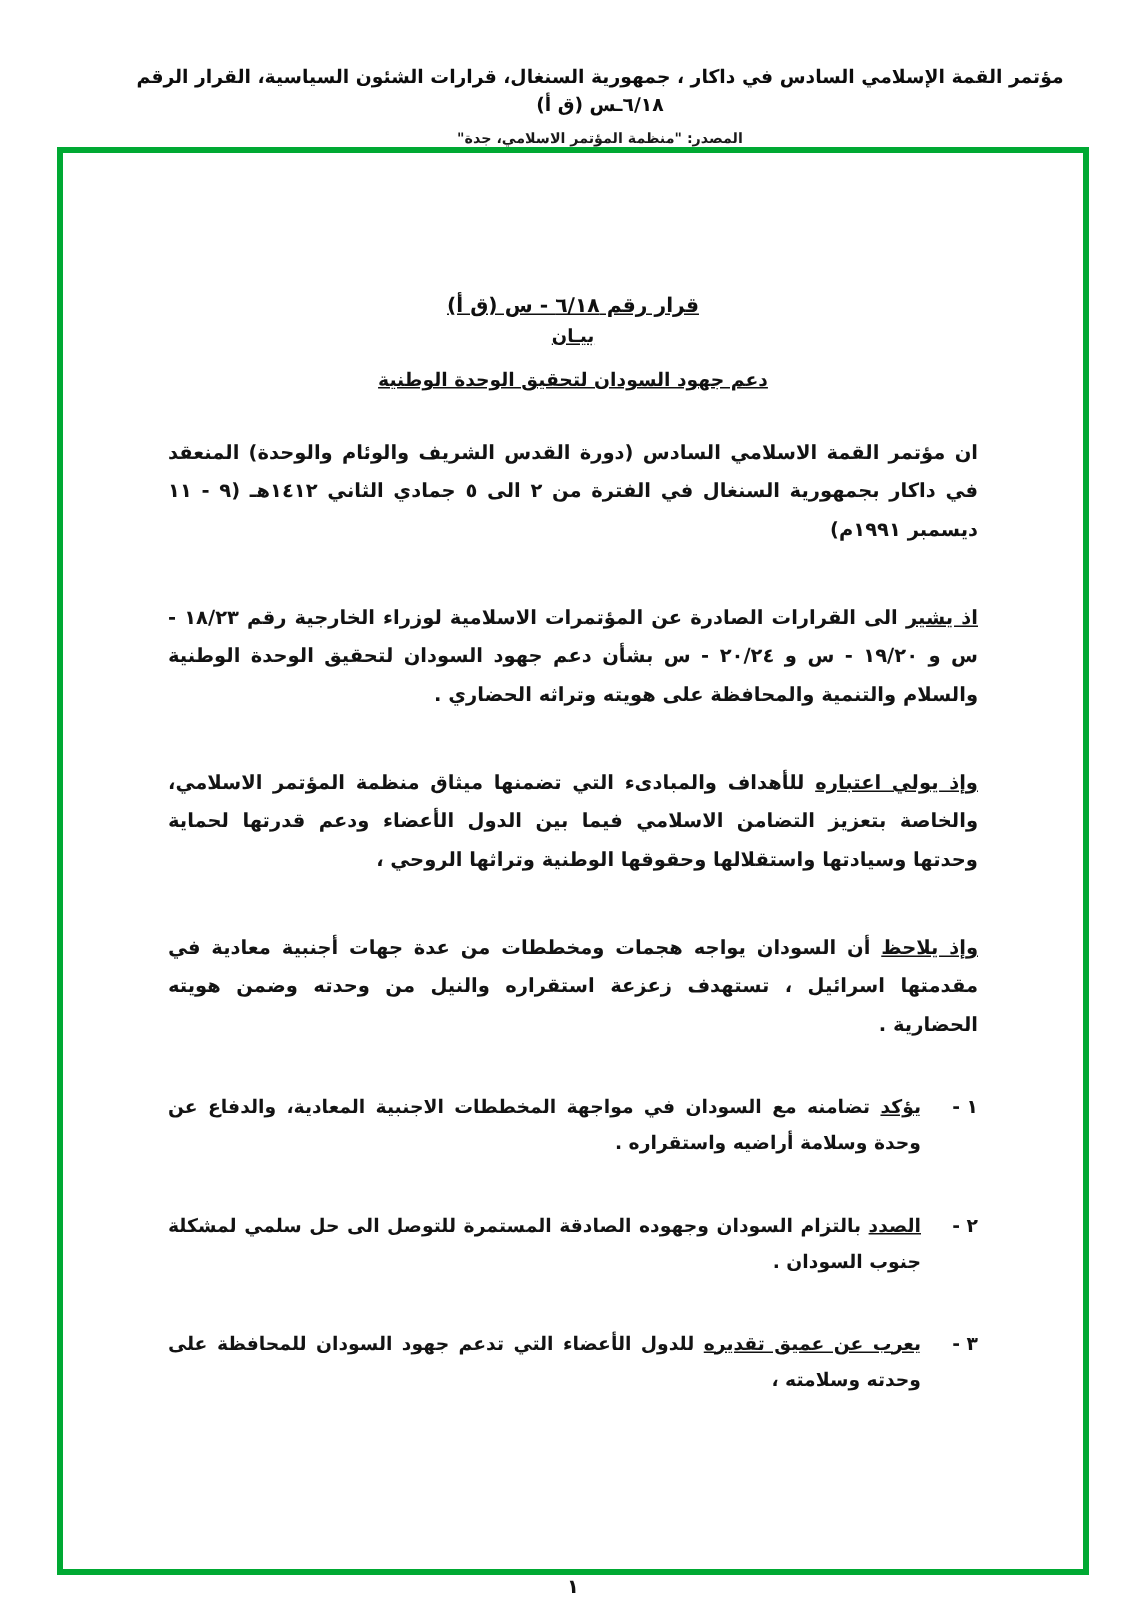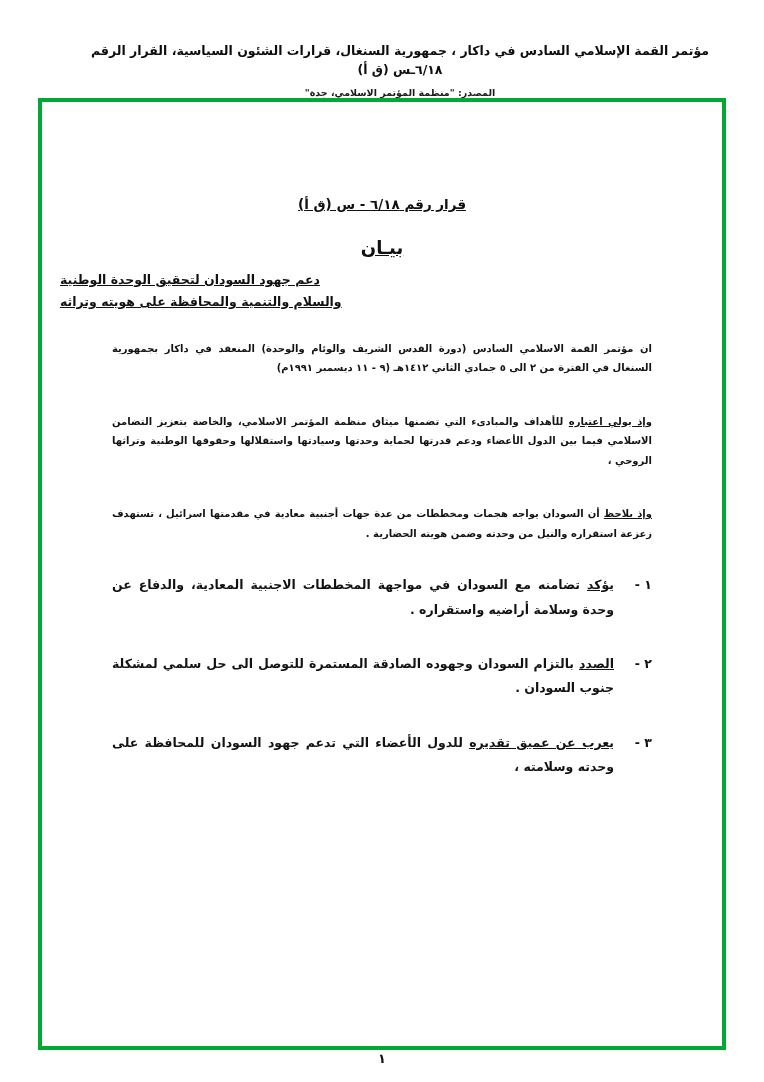--- a/index.html
+++ b/index.html
@@ -61,40 +61,40 @@
     text-align: center;
     margin-top: 76px;
     font-size: 13.5px;
     font-weight: bold;
     letter-spacing: 1px;
     text-decoration: underline;
     color: #101010;
   }
   .bayan {
     text-align: center;
-    margin-top: 25px;
-    font-size: 18px;
+    margin-top: 5px;
+    font-size: 12px;
     font-weight: bold;
     text-decoration: underline;
     letter-spacing: 1px;
   }
   .title-lines {
-    text-align: left;
+    text-align: center;
     margin-top: 11px;
   }
   .title-lines div {
     font-size: 12.5px;
     font-weight: bold;
     text-decoration: underline;
     letter-spacing: 0.6px;
     line-height: 1.75;
   }
   .body-block {
     margin: 26px 52px 0 52px;
-    font-size: 10px;
+    font-size: 13px;
     line-height: 1.95;
     text-align: justify;
     text-align-last: right;
     letter-spacing: 0.4px;
     font-weight: bold;
     color: #131313;
   }
   .body-block.gap-xl { margin-top: 34px; }
   .kw {
     text-decoration: underline;
@@ -144,27 +144,30 @@
 
   <div class="green-frame">
     <div class="inner">
 
       <div class="res-no">قرار رقم ٦/١٨ - س (ق أ)</div>
 
       <div class="bayan">بيـان</div>
 
       <div class="title-lines">
         <div>دعم جهود السودان لتحقيق الوحدة الوطنية</div>
-        <div>والسلام والتنمية والمحافظة على هويته وتراثه</div>
       </div>
 
       <div class="body-block">
         <span>ان مؤتمر القمة الاسلامي السادس (دورة القدس الشريف والوئام والوحدة) المنعقد في داكار بجمهورية السنغال في الفترة من ٢ الى ٥ جمادي الثاني ١٤١٢هـ (٩ - ١١ ديسمبر ١٩٩١م)</span>
       </div>
 
+      <div class="body-block gap-xl">
+        <span class="kw">اذ يشير</span>
+        <span>الى القرارات الصادرة عن المؤتمرات الاسلامية لوزراء الخارجية رقم ١٨/٢٣ - س و ١٩/٢٠ - س و ٢٠/٢٤ - س بشأن دعم جهود السودان لتحقيق الوحدة الوطنية والسلام والتنمية والمحافظة على هويته وتراثه الحضاري .</span>
+      </div>
 
       <div class="body-block gap-xl">
         <span class="kw">وإذ يولي اعتباره</span>
         <span>للأهداف والمبادىء التي تضمنها ميثاق منظمة المؤتمر الاسلامي، والخاصة بتعزيز التضامن الاسلامي فيما بين الدول الأعضاء ودعم قدرتها لحماية وحدتها وسيادتها واستقلالها وحقوقها الوطنية وتراثها الروحي ،</span>
       </div>
 
       <div class="body-block gap-xl">
         <span class="kw">وإذ يلاحظ</span>
         <span>أن السودان يواجه هجمات ومخططات من عدة جهات أجنبية معادية في مقدمتها اسرائيل ، تستهدف زعزعة استقراره والنيل من وحدته وضمن هويته الحضارية .</span>
       </div>

